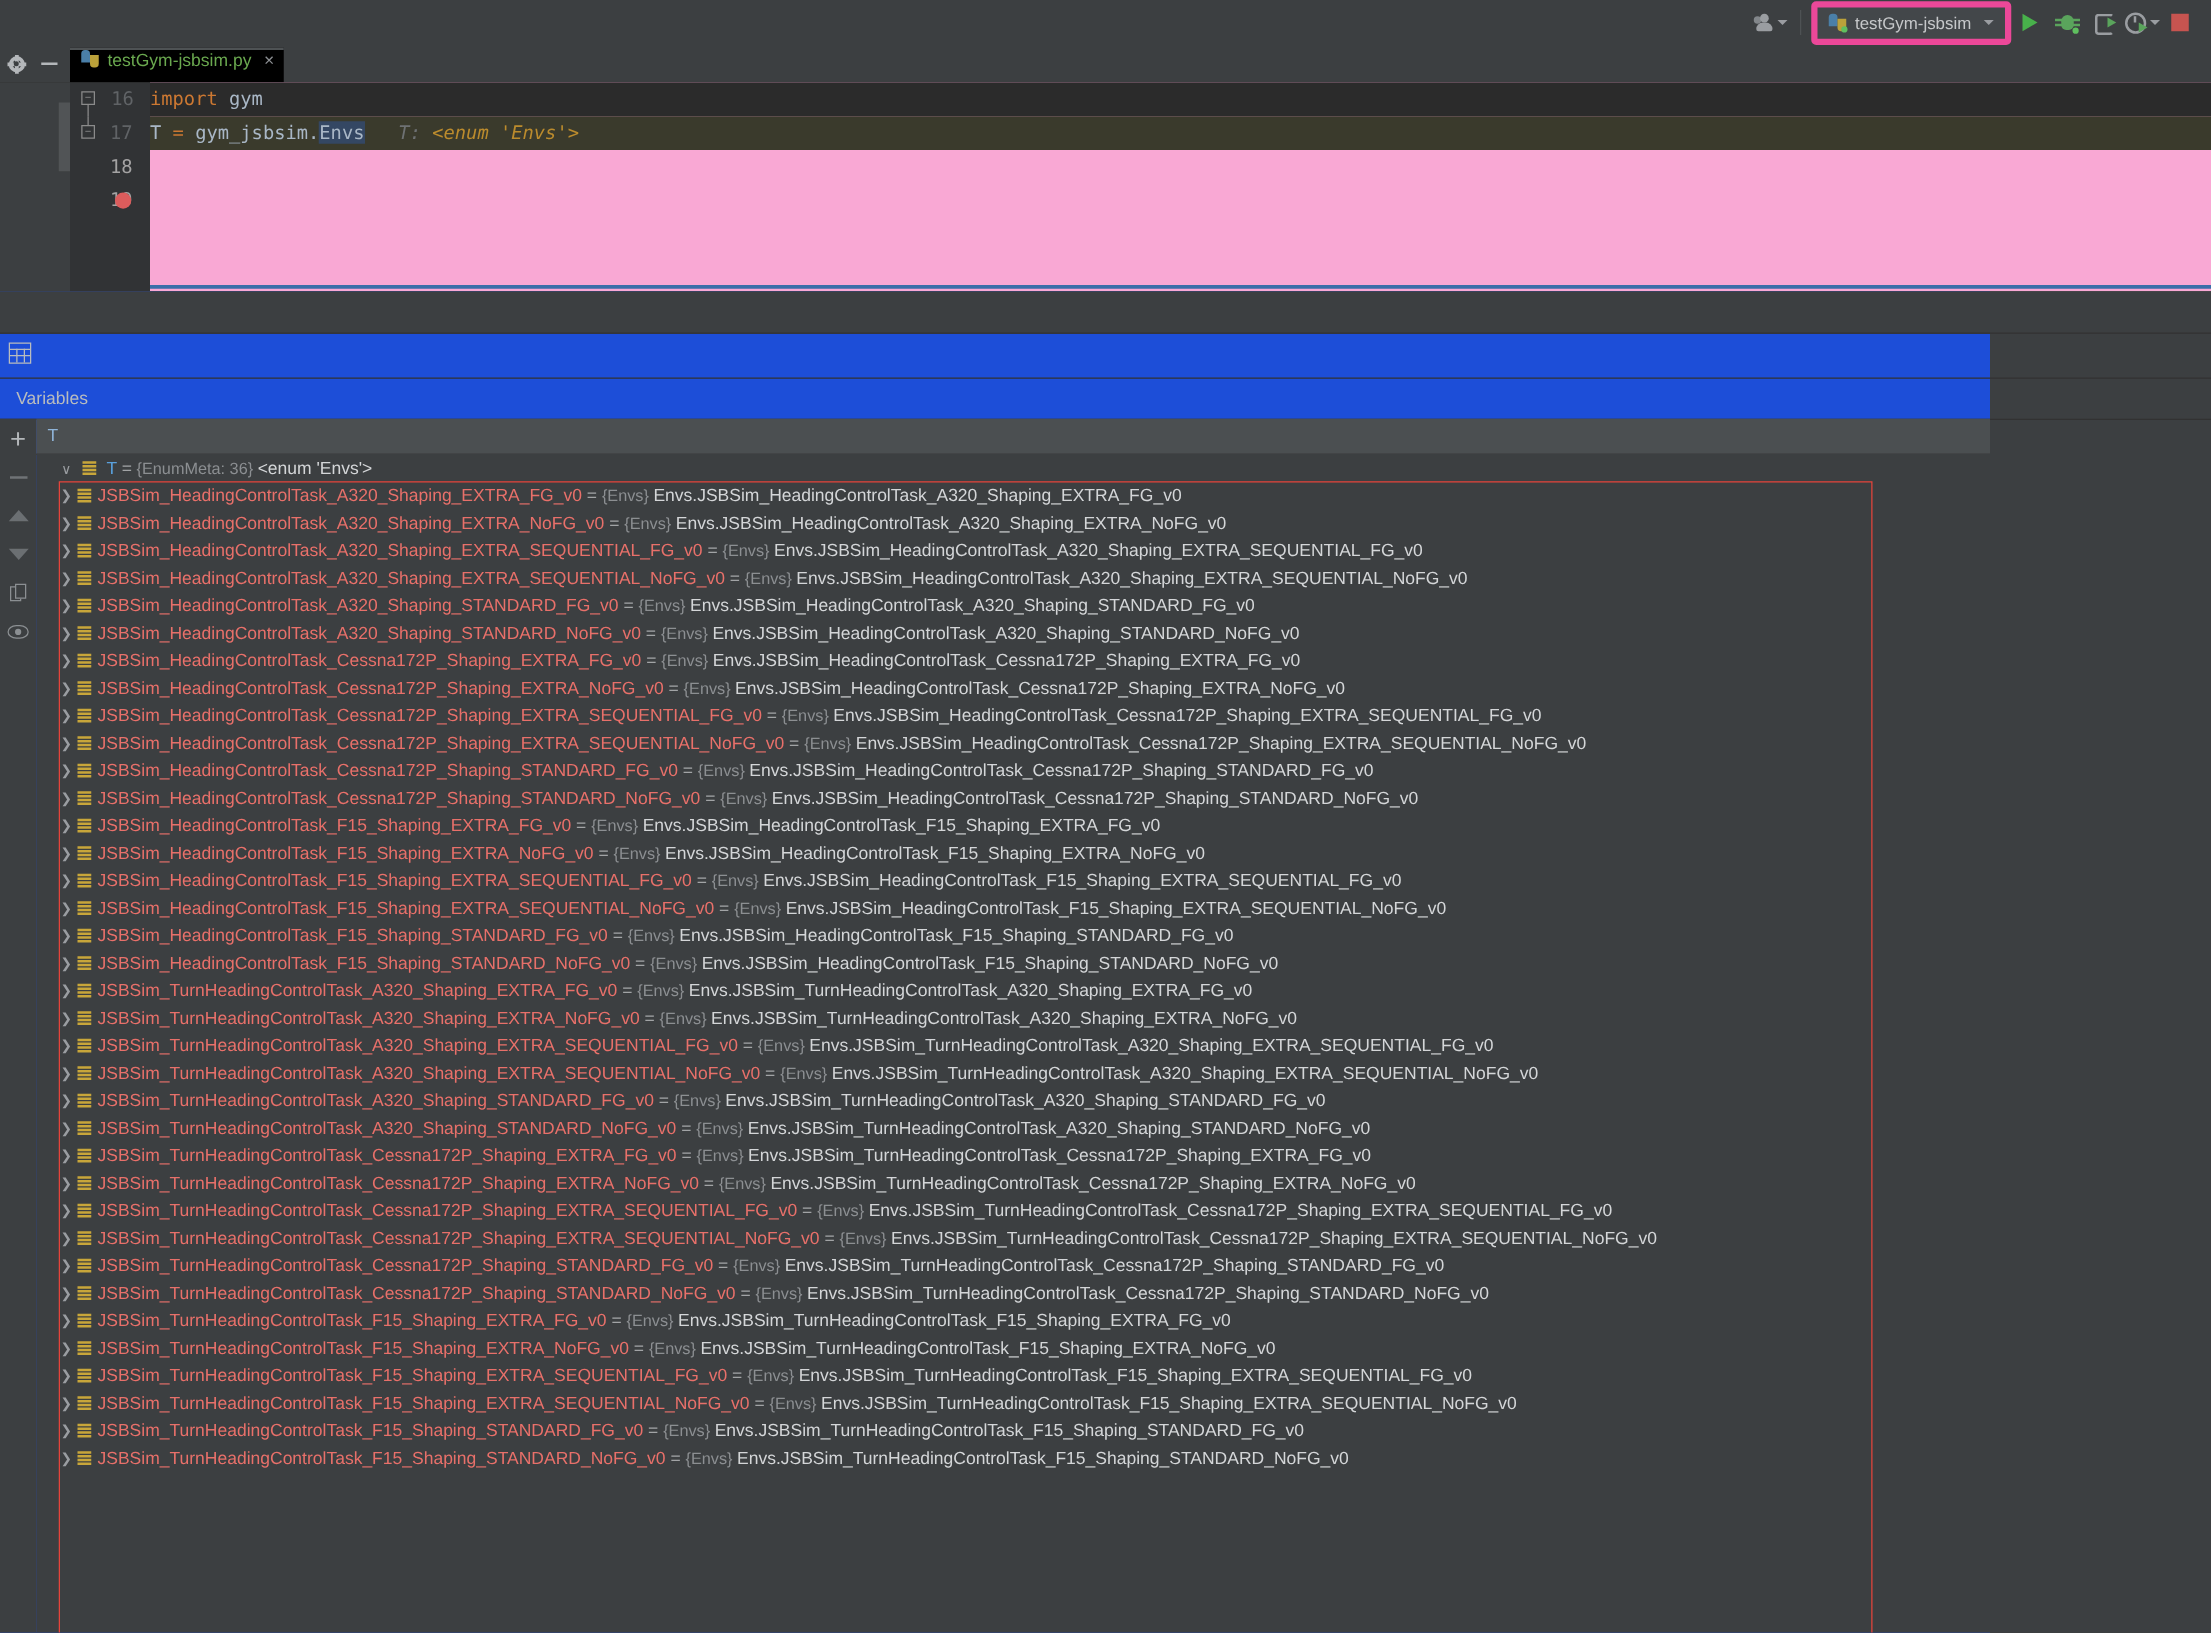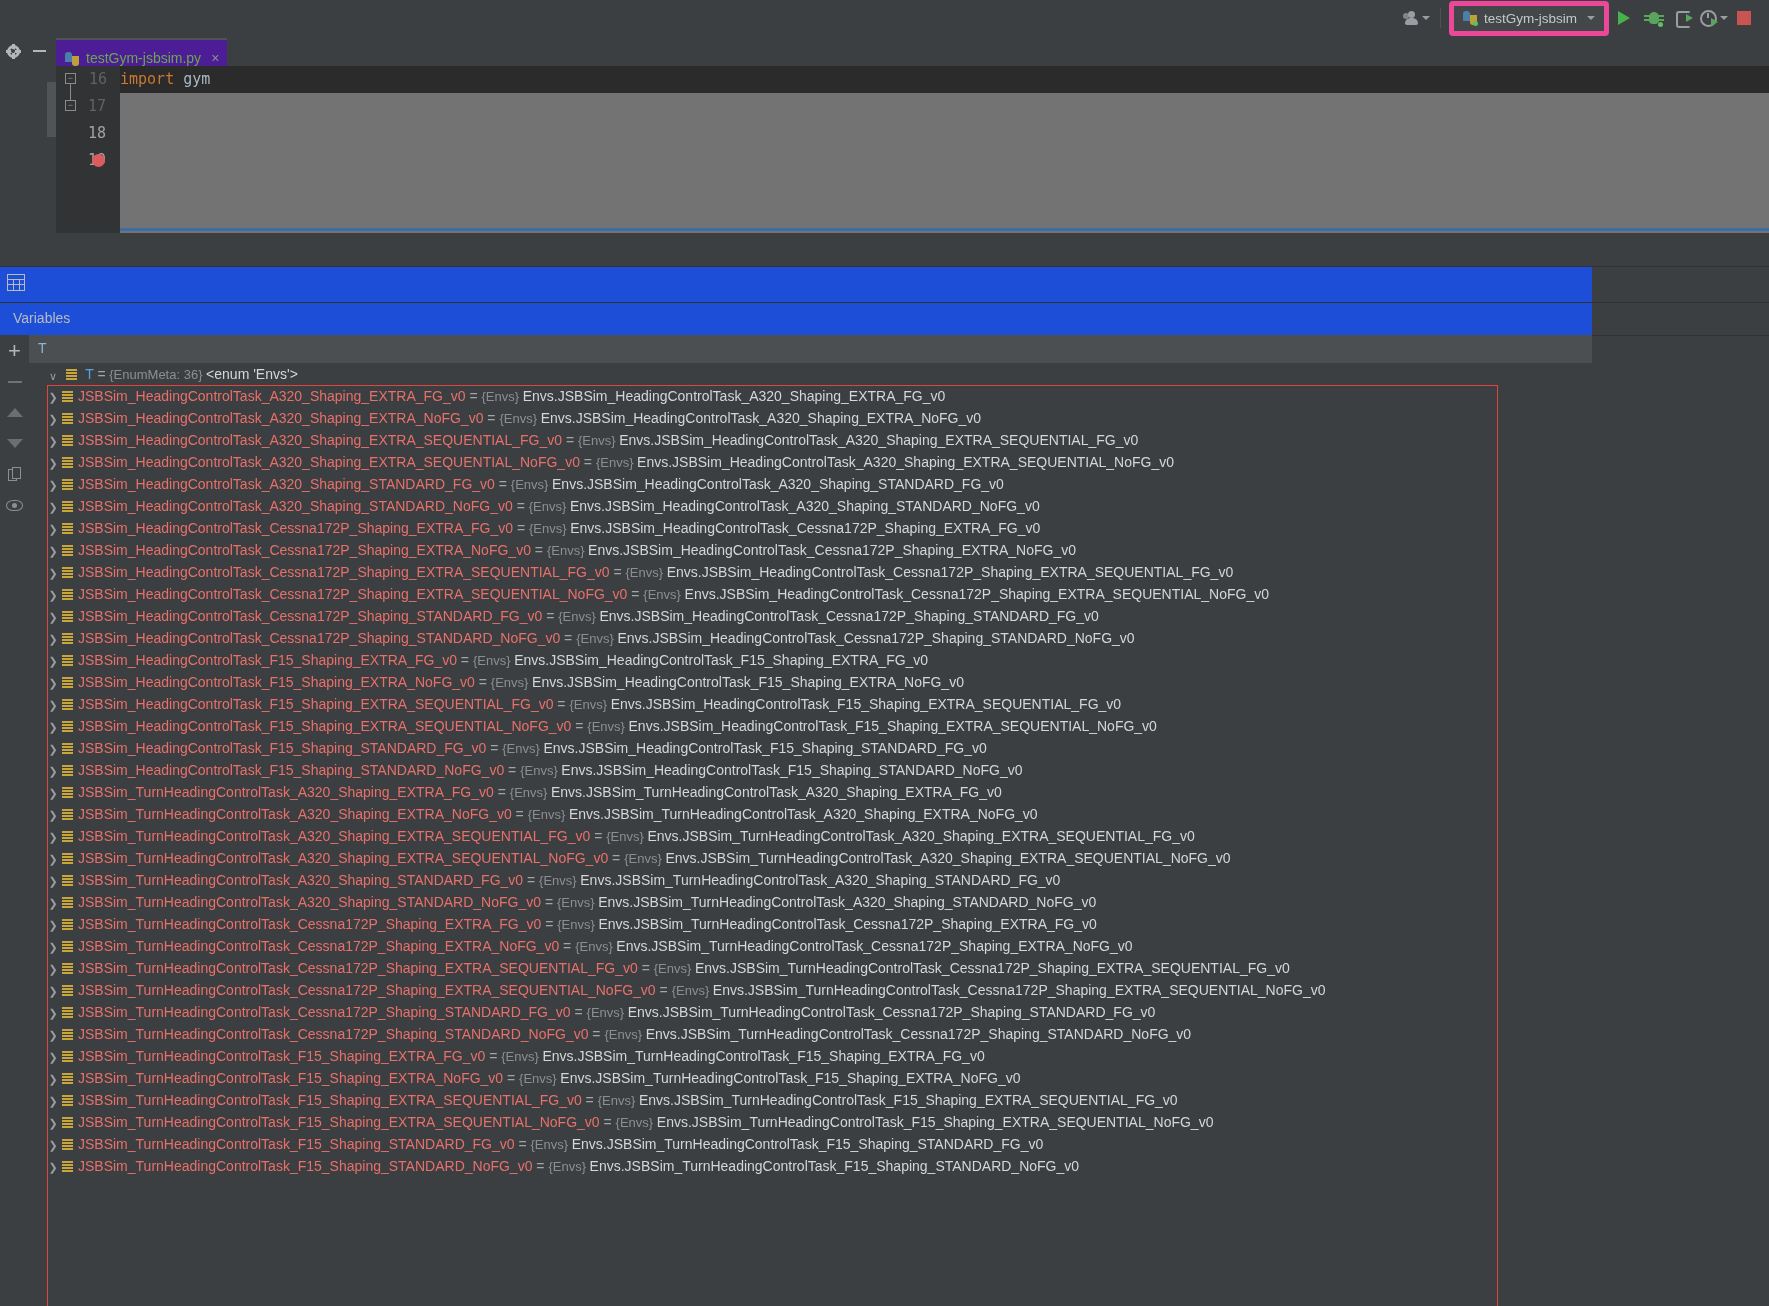--- a/index.html
+++ b/index.html
@@ -71,35 +71,35 @@
   .gear{width:26px;height:30px;display:flex;align-items:center;justify-content:center;}
   .gearicon{position:relative;width:13px;height:13px;}
   .gearicon .o{position:absolute;inset:0;border-radius:50%;border:3px solid #b4b7ba;}
   .gearicon .i{position:absolute;left:4.5px;top:4.5px;width:4px;height:4px;border-radius:50%;background:#3c3f41;}
   .gearicon .sp{position:absolute;background:#b4b7ba;width:3px;height:15px;left:5px;top:-1px;}
   .gearicon .sp2{transform:rotate(90deg);}
   .minus-btn{width:26px;height:30px;display:flex;align-items:center;justify-content:center;}
   .minus-btn span{display:block;width:13px;height:2px;background:#b4b7ba;}
   .etab{
     height:26px;margin-left:4px;padding:0 8px 0 9px;
-    display:flex;align-items:flex-end;gap:7px;
-    background:#4c1d95;border-top:2px solid #4e5254;
+    display:flex;align-items:flex-start;gap:7px;
+    background:#000000;border-top:2px solid #4e5254;
     color:#6aa84f;font-size:14px;
   }
   .etab .close{color:#8d9094;font-size:14px;margin-left:3px;}
 
   
   .editor{
     position:absolute;left:0;top:66px;width:1769px;height:167px;
     background:#2b2b2b;
   }
   .ed-leftgutter{position:absolute;left:0;top:0;width:56px;height:167px;background:#3c3f41;}
   .ed-marker{position:absolute;left:47px;top:16px;width:9px;height:55px;background:#515456;}
   .gutter{position:absolute;left:56px;top:0;width:64px;height:167px;background:#313335;}
-  .codearea{position:absolute;left:120px;top:0;right:0;height:167px;background:#737373;}
+  .codearea{position:absolute;left:120px;top:0;right:0;height:167px;background:#f9a8d4;}
   .cline{position:relative;height:27px;line-height:27px;font-family:"DejaVu Sans Mono", monospace;font-size:15px;white-space:pre;}
   .lnum{position:absolute;width:50px;text-align:right;color:#606366;font-family:"DejaVu Sans Mono", monospace;font-size:15px;line-height:27px;}
   .ln-cur{color:#a4a3a3;}
   .fold{position:absolute;left:9px;top:7px;width:11px;height:11px;border:1px solid #8b8b8b;color:#8b8b8b;font-size:9px;line-height:9px;text-align:center;box-sizing:border-box;}
   .foldline{position:absolute;left:14px;width:1px;background:#8b8b8b;}
   .kw{color:#cc7832;}
   .op{color:#cc7832;}
   .plain{color:#a9b7c6;}
   .sel{background:#344763;color:#a9b7c6;}
   .hintlbl{color:#6e7173;font-style:italic;}
@@ -263,20 +263,21 @@
       <div style="position:relative;height:27px;">
           <span class="lnum ln-cur" style="left:0;">18</span>
         </div>
       <div style="position:relative;height:27px;">
           <span class="lnum ln-cur" style="left:0;">19</span>
         <span class="bp"></span>
       </div>
     </div>
     <div class="codearea">
       <div class="cline row16"><span class="kw">import</span><span class="plain"> gym</span></div>
+      <div class="cline row18"><span class="plain">T </span><span class="op">=</span><span class="plain"> gym_jsbsim.</span><span class="sel">Envs</span><span>   </span><span class="hintlbl">T:</span><span> </span><span class="hintval">&lt;enum 'Envs'&gt;</span></div>
     </div>
     <div class="caretline"></div>
   </div>
 
   <div class="debugwrap">
     <div class="dbg-topbar"></div>
 
     <div class="dbg-row2">
       <div class="tableicon">
           <i></i>

